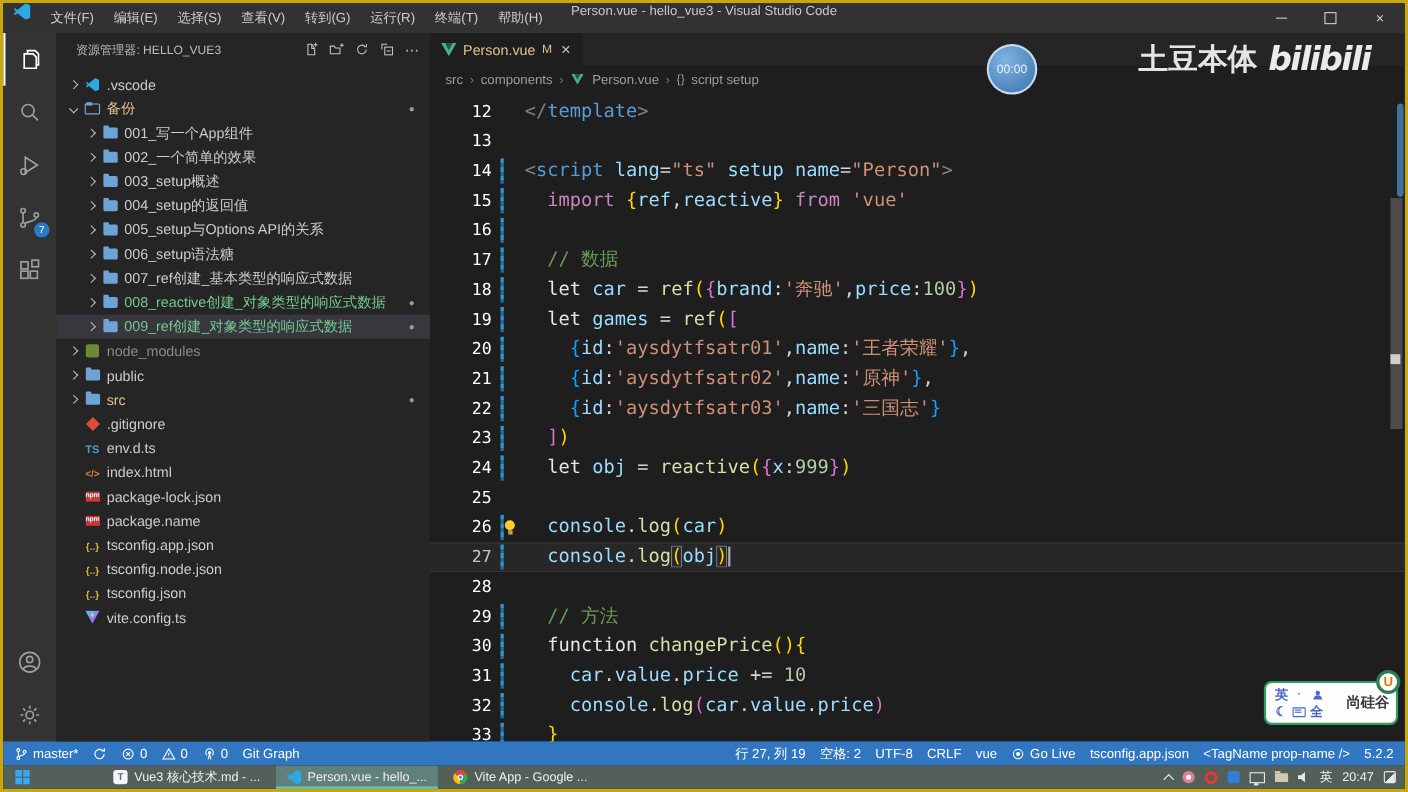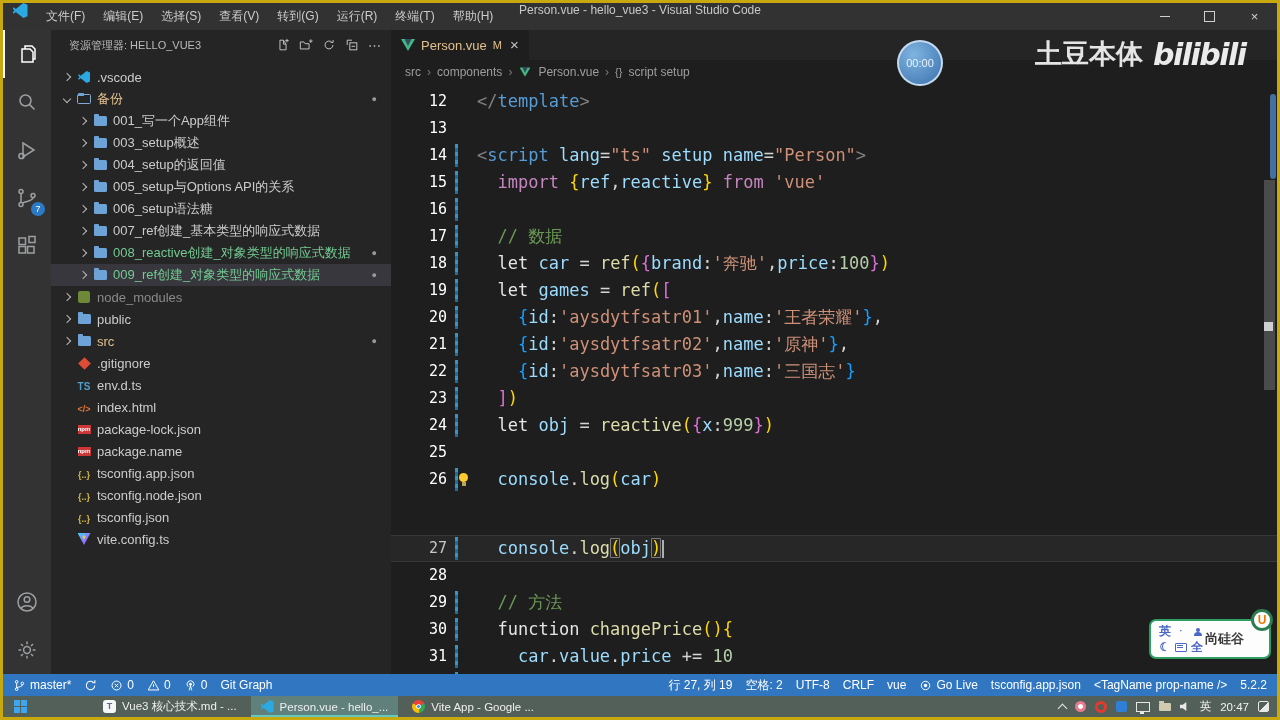--- a/index.html
+++ b/index.html
@@ -68,21 +68,21 @@
   .tab-label{color:#e2c08d;}
   .tab-mod{color:#e2c08d;font-size:11px;}
   .tab-close{color:#c5c5c5;font-size:12px;margin-left:2px;}
   .tab-close::before{content:"×";font-size:15px;line-height:1;}
   .breadcrumb{height:24px;display:flex;align-items:center;gap:6px;padding-left:14px;font-size:12px;color:#9d9d9d;flex:0 0 auto;}
   .bc-sep{color:#7a7a7a;}
   .bc-braces{color:#9d9d9d;font-size:11px;}
   .codearea{flex:1 1 auto;position:relative;overflow:hidden;padding-top:4px;font-family:"DejaVu Sans Mono","Liberation Mono",monospace;font-size:17px;}
   .line{position:relative;height:27px;line-height:27px;}
   .line .ln{position:absolute;left:0;width:56px;text-align:right;color:#ffffff;font-size:15px;}
-  .line.cur{background:rgba(255,255,255,.045);box-shadow:inset 0 1px 0 rgba(255,255,255,.08),inset 0 -1px 0 rgba(255,255,255,.08);margin-top:42px;}
+  .line.cur{background:rgba(255,255,255,.045);box-shadow:inset 0 1px 0 rgba(255,255,255,.08),inset 0 -1px 0 rgba(255,255,255,.08);}
   .line.cur .ln{color:#c6c6c6;}
   .modbar{position:absolute;left:64px;top:2px;bottom:2px;width:3px;background:repeating-linear-gradient(180deg,#3794c9 0 4px,#1f6e9c 4px 8px);}
   .codetext{position:absolute;left:86px;white-space:pre;color:#d4d4d4;}
   .tok-gray{color:#808080}.tok-tag{color:#569cd6}.tok-attr{color:#9cdcfe}.tok-str{color:#ce9178}
   .tok-kw{color:#c586c0}.tok-kwb{color:#e5e5e5}.tok-fn{color:#dcdcaa}.tok-num{color:#b5cea8}
   .tok-cmt{color:#6a9955}.tok-b1{color:#ffd700}.tok-b2{color:#da70d6}.tok-b3{color:#179fff}.tok-wh{color:#d4d4d4}
   .tok-b1box{color:#ffd700;box-shadow:inset 0 0 0 1px #7a7a7a;border-radius:1px;}
   .caret{display:inline-block;width:2px;height:18px;background:#aeafad;vertical-align:middle;margin-left:1px;}
   .bulb{position:absolute;left:68px;top:7px;width:9px;height:9px;border-radius:50%;background:#ffcb2e;}
   .bulb::after{content:"";position:absolute;left:2.5px;top:9px;width:4px;height:3.5px;background:#b9a45c;}
@@ -130,21 +130,21 @@
   .watermark{position:absolute;left:1032px;top:33px;display:flex;align-items:center;gap:10px;z-index:25;opacity:.93;}
   .wm-text{color:#f4f4f4;font-size:27px;font-weight:bold;}
   .wm-logo{color:#fafafa;font-size:30px;font-weight:900;font-style:italic;letter-spacing:-1.5px;font-family:"DejaVu Sans",sans-serif;}
   .ime{position:absolute;left:1146px;top:616px;width:122px;height:40px;background:#fdfdfd;border:2px solid #2e9e62;border-radius:7px;z-index:30;display:flex;align-items:center;box-sizing:border-box;padding:2px 6px;}
   .ime-grid{display:grid;grid-template-columns:16px 16px 16px;grid-template-rows:16px 16px;align-items:center;justify-items:center;color:#4a66c8;font-size:12px;font-weight:bold;}
   .ime-person{width:7px;height:7px;position:relative;}
   .ime-person::before{content:"";position:absolute;left:2px;top:0;width:4px;height:4px;border-radius:50%;background:#4a66c8;}
   .ime-person::after{content:"";position:absolute;left:0;top:4px;width:8px;height:4px;border-radius:4px 4px 0 0;background:#4a66c8;}
   .ime-kbd{width:10px;height:7px;border:1.2px solid #4a66c8;border-radius:1px;position:relative;}
   .ime-kbd::after{content:"";position:absolute;left:1px;top:1px;width:6px;height:1px;background:#4a66c8;box-shadow:0 2px 0 #4a66c8;}
-  .ime-brand{margin-left:0;color:#3a3a3a;font-size:13px;font-weight:bold;white-space:nowrap;}
+  .ime-brand{margin-left:19px;color:#3a3a3a;font-size:13px;font-weight:bold;white-space:nowrap;}
   .ime-badge{position:absolute;right:-4px;top:-12px;width:22px;height:22px;border-radius:50%;background:#ffffff;border:3px solid #2e7d52;box-sizing:border-box;display:flex;align-items:center;justify-content:center;color:#f07800;font-weight:900;font-size:12px;}
 </style>
 </head>
 <body>
 
 <div class="screen">
 
   <div class="titlebar">
     <span class="vsc-logo-wrap">
         <span class="ic-vscode"></span>
@@ -278,20 +278,29 @@
             <span class="tdot">●</span>
           </div>
           <div class="tree-row" style="padding-left: 24px;">
             <span class="chev right">
               <i></i>
             </span>
             <span class="ficon">
               <span class="i-folder"></span>
             </span>
             <span class="tlabel c-normal">001_写一个App组件</span>
+          </div>
+          <div class="tree-row" style="padding-left: 24px;">
+            <span class="chev right">
+              <i></i>
+            </span>
+            <span class="ficon">
+              <span class="i-folder"></span>
+            </span>
+            <span class="tlabel c-normal">002_一个简单的效果</span>
           </div>
           <div class="tree-row" style="padding-left: 24px;">
             <span class="chev right">
               <i></i>
             </span>
             <span class="ficon">
               <span class="i-folder"></span>
             </span>
             <span class="tlabel c-normal">003_setup概述</span>
           </div>

